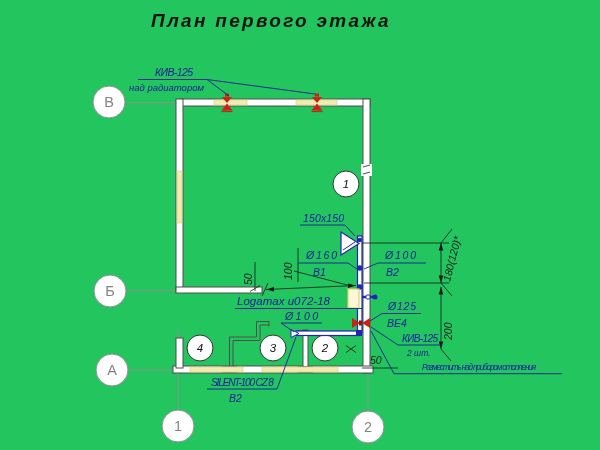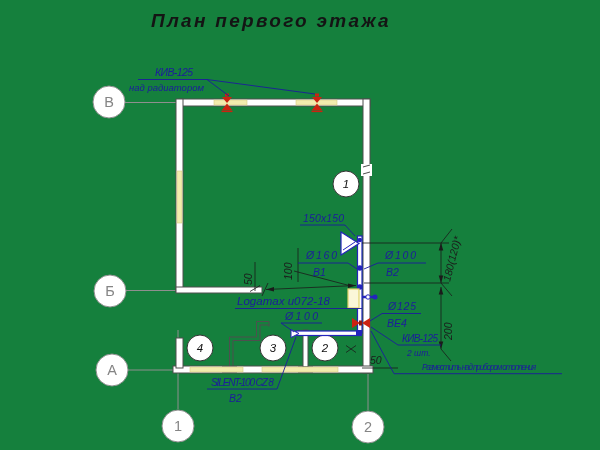--- a/index.html
+++ b/index.html
@@ -1,16 +1,16 @@
 <!DOCTYPE html>
 <html><head>
 <meta charset="utf-8">
 <style>
   html,body{margin:0;padding:0;background:#ffffff;}
-  .page{position:relative;width:600px;height:450px;background:#15803d;overflow:hidden;text-decoration:underline;}
+  .page{position:relative;width:600px;height:450px;background:#22c55e;overflow:hidden;text-decoration:underline;}
   svg text{font-family:"Liberation Sans","DejaVu Sans",sans-serif;}
   .title-t{font-size:19px;font-style:italic;font-weight:bold;fill:#141414;letter-spacing:.5px;}
   .ax{stroke:#8f8f8f;stroke-width:1;fill:none;}
   .axc{fill:#ffffff;stroke:#8f8f8f;stroke-width:1;}
   .axt{font-size:14.5px;fill:#858585;}
   .w{fill:#ffffff;stroke:#4f4f4f;stroke-width:1;}
   .wl{stroke:#4f4f4f;stroke-width:1;fill:none;}
   .win{fill:#f2ecae;stroke:#d6cc84;stroke-width:.6;}
   .blk{fill:#5a5a5a;}
   .rc{fill:#ffffff;stroke:#333333;stroke-width:1;}

